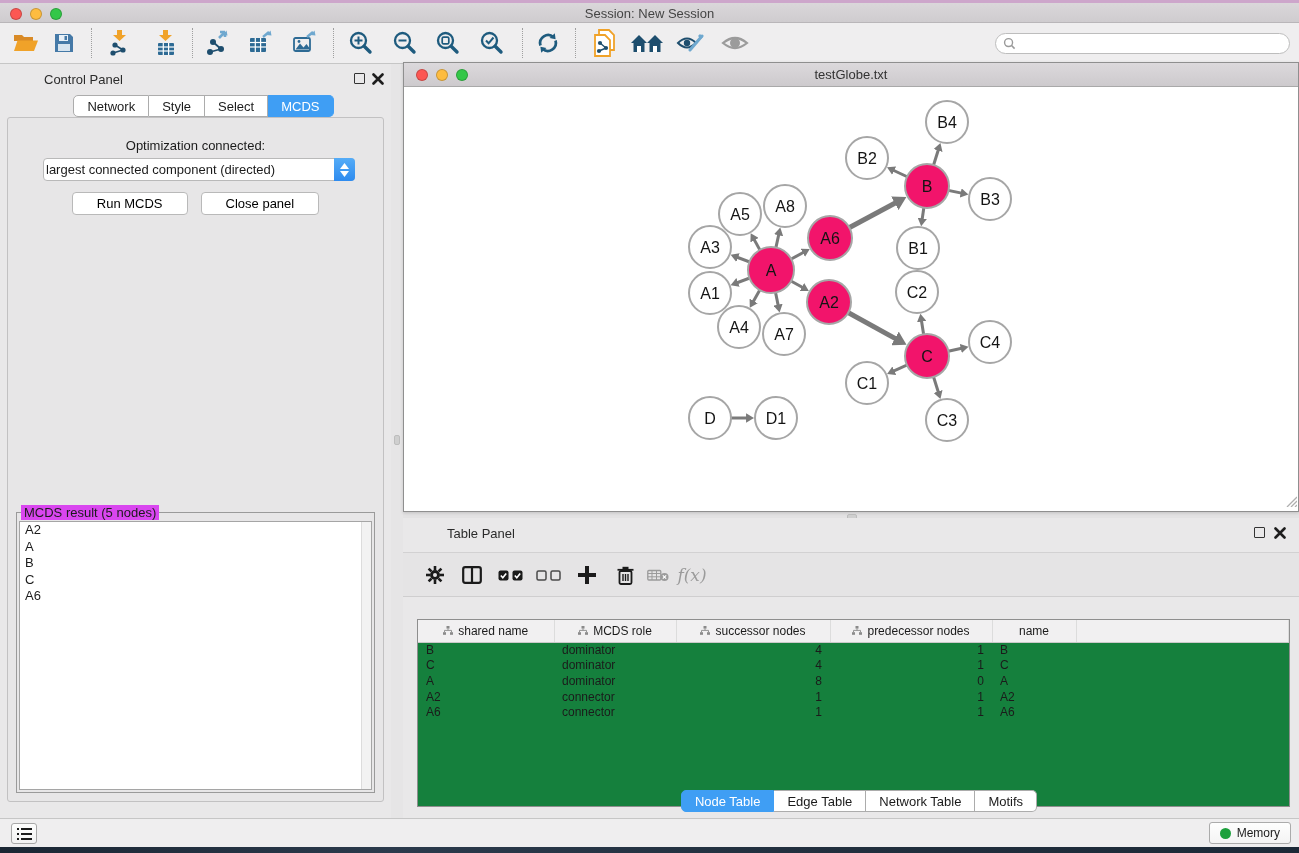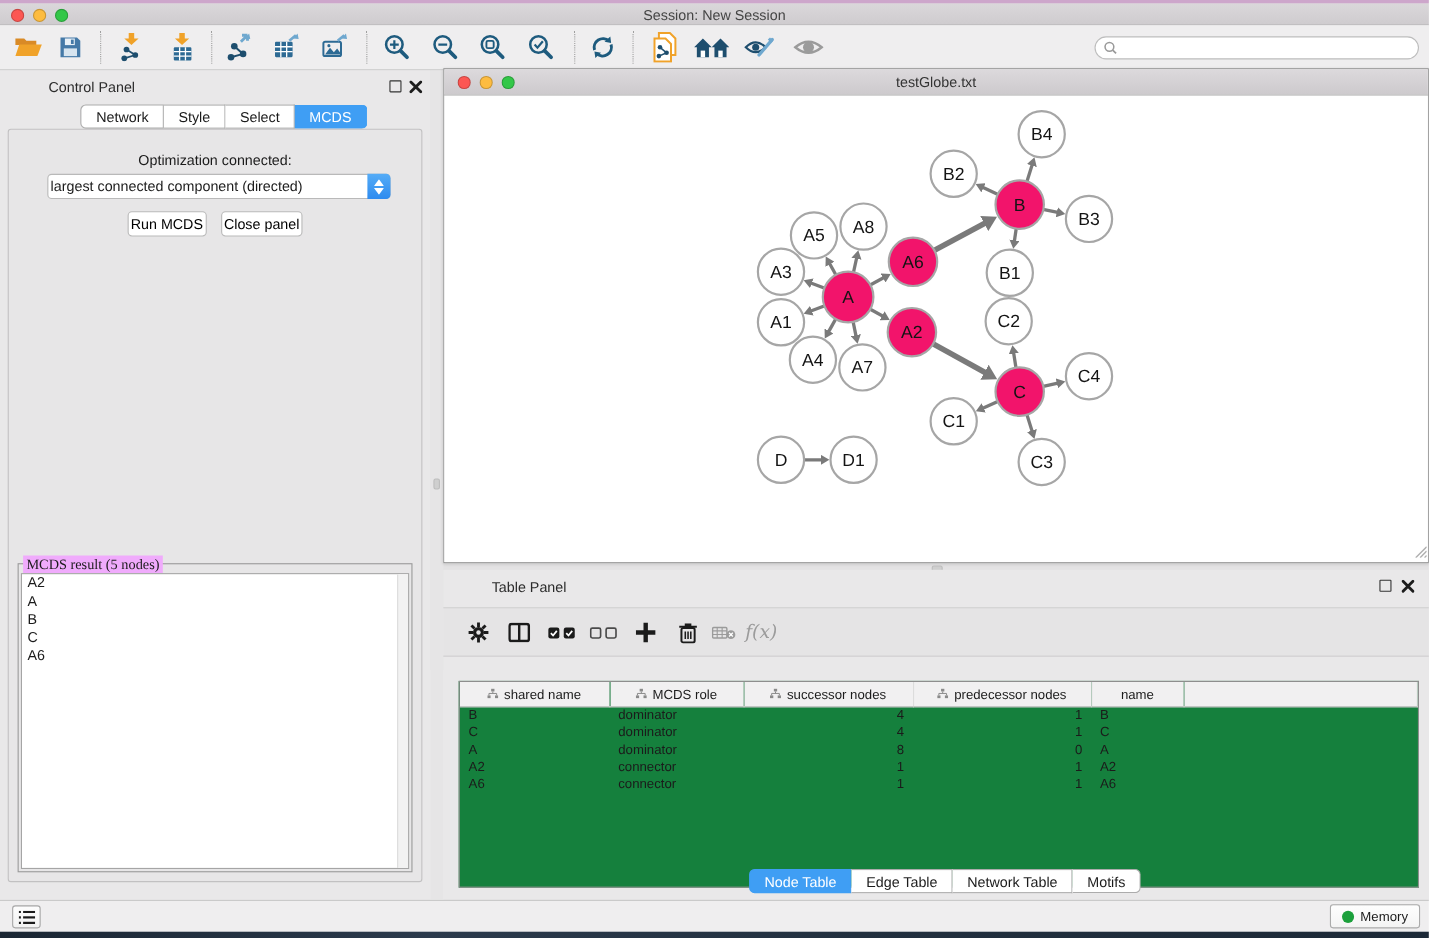--- a/index.html
+++ b/index.html
@@ -42,27 +42,27 @@
   .cp-tabs { position:absolute; left:0; right:0; top:31px; display:flex; justify-content:center; }
 
   .cp-content { position:absolute; left:7px; right:7px; top:53px; bottom:16px;
     border:1px solid #C2C1C2; border-radius:3px; background:#E7E6E7; }
   .opt-label { position:absolute; left:0; right:0; top:20px; text-align:center; font-size:13px; }
   .dropdown { position:absolute; left:35px; top:40px; width:312px; height:23px; background:#fff;
     border:1px solid #B9B9B9; border-radius:4px; display:flex; align-items:center; }
   .dropdown .dd-text { flex:1; padding-left:2px; font-size:13px; white-space:nowrap; overflow:hidden; }
   .dropdown .dd-stepper { width:21px; height:23px; margin:-1px; background:linear-gradient(#55ACF7,#2E8BEF);
     border-radius:0 4px 4px 0; display:flex; flex-direction:column; align-items:center; justify-content:center; gap:2px; }
-  .btn { background:#fff; border:1px solid #B9B9B9; border-radius:4px; height:23px; padding:0 2px;
+  .btn { background:#fff; border:1px solid #B9B9B9; border-radius:4px; height:23px; padding:0 24px;
     font-size:13px; display:inline-flex; align-items:center; }
   .cp-buttons { position:absolute; left:0; right:0; top:74px; display:flex; justify-content:center; gap:13px; }
 
   .result-box { position:absolute; left:8px; right:8px; top:394px; bottom:8px;
     border:1px solid #9A9A9A; background:transparent; }
-  .result-legend { position:absolute; top:-8px; left:4px; background:#f0abfc; padding:0 3px; font-size:13px;font-family:Liberation Serif, serif; }
+  .result-legend { position:absolute; top:-8px; left:4px; background:#d946ef; padding:0 3px; font-size:13px; }
   .result-list { position:absolute; left:2px; right:2px; top:8px; bottom:2px; background:#fff;
     border:1px solid #A5A5A5; overflow:hidden; }
   .result-scroll { position:absolute; right:0; top:0; bottom:0; width:10px; background:#F2F2F2; border-left:1px solid #DCDCDC; }
   .list-item { font-size:13px; padding:1px 0 1px 5px; line-height:14.5px; }
 
   
   .right-area { position:absolute; left:403px; top:64px; width:896px; height:754px; background:#E3E2E3; }
   .v-splitter { position:absolute; left:391px; top:64px; width:12px; height:754px; background:#E6E5E6; }
   .v-handle { position:absolute; left:3px; top:371px; width:6px; height:10px; background:#CFCFCF; border:1px solid #BDBDBD; border-radius:2px; }
 

